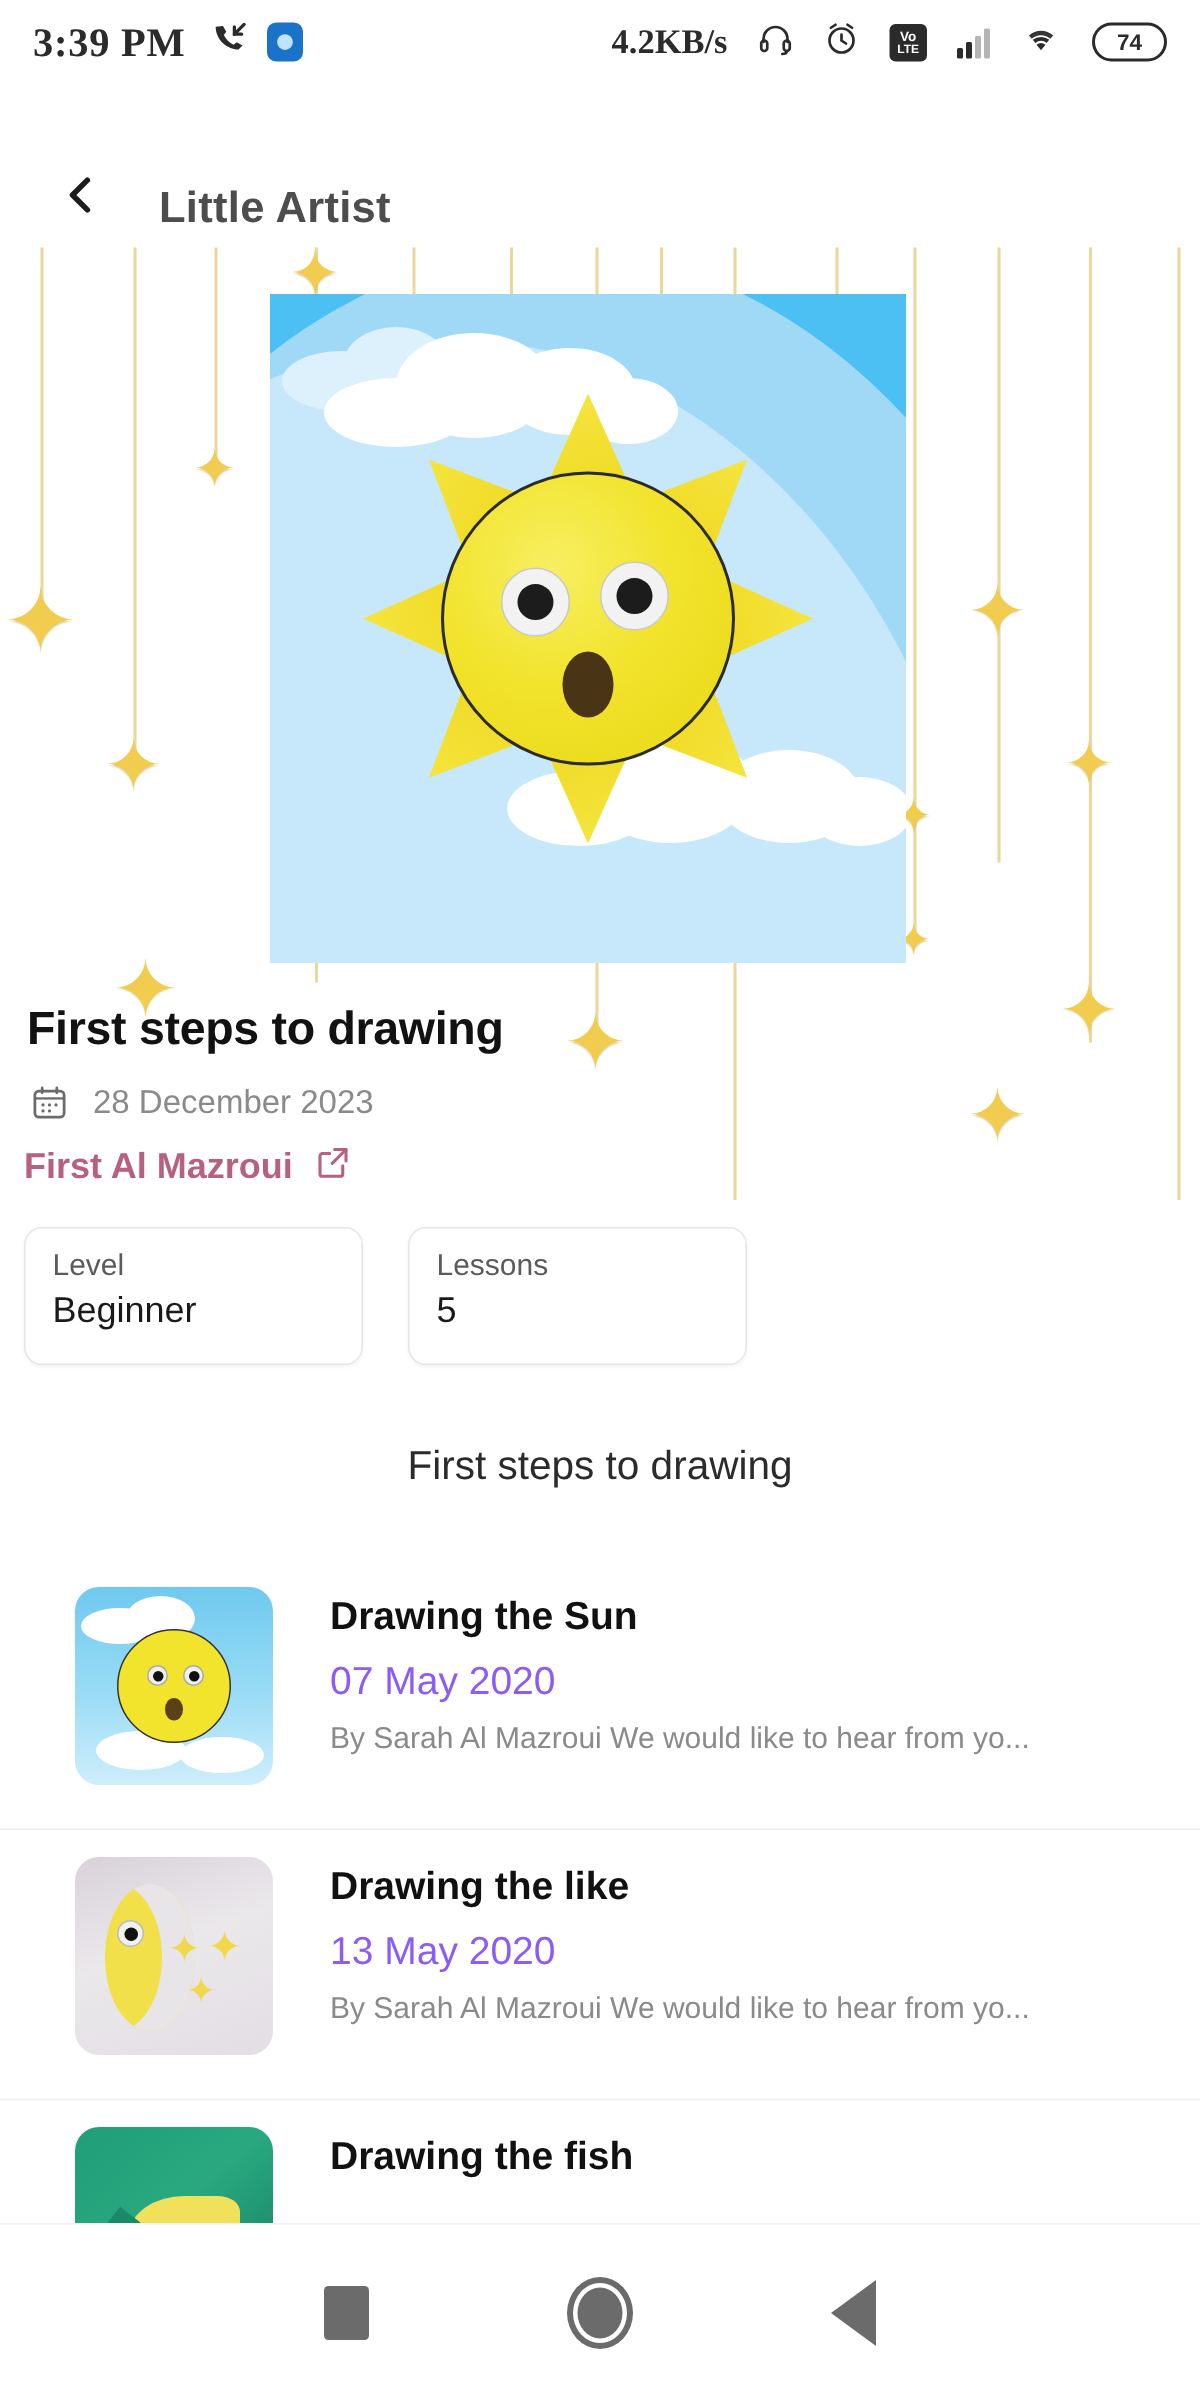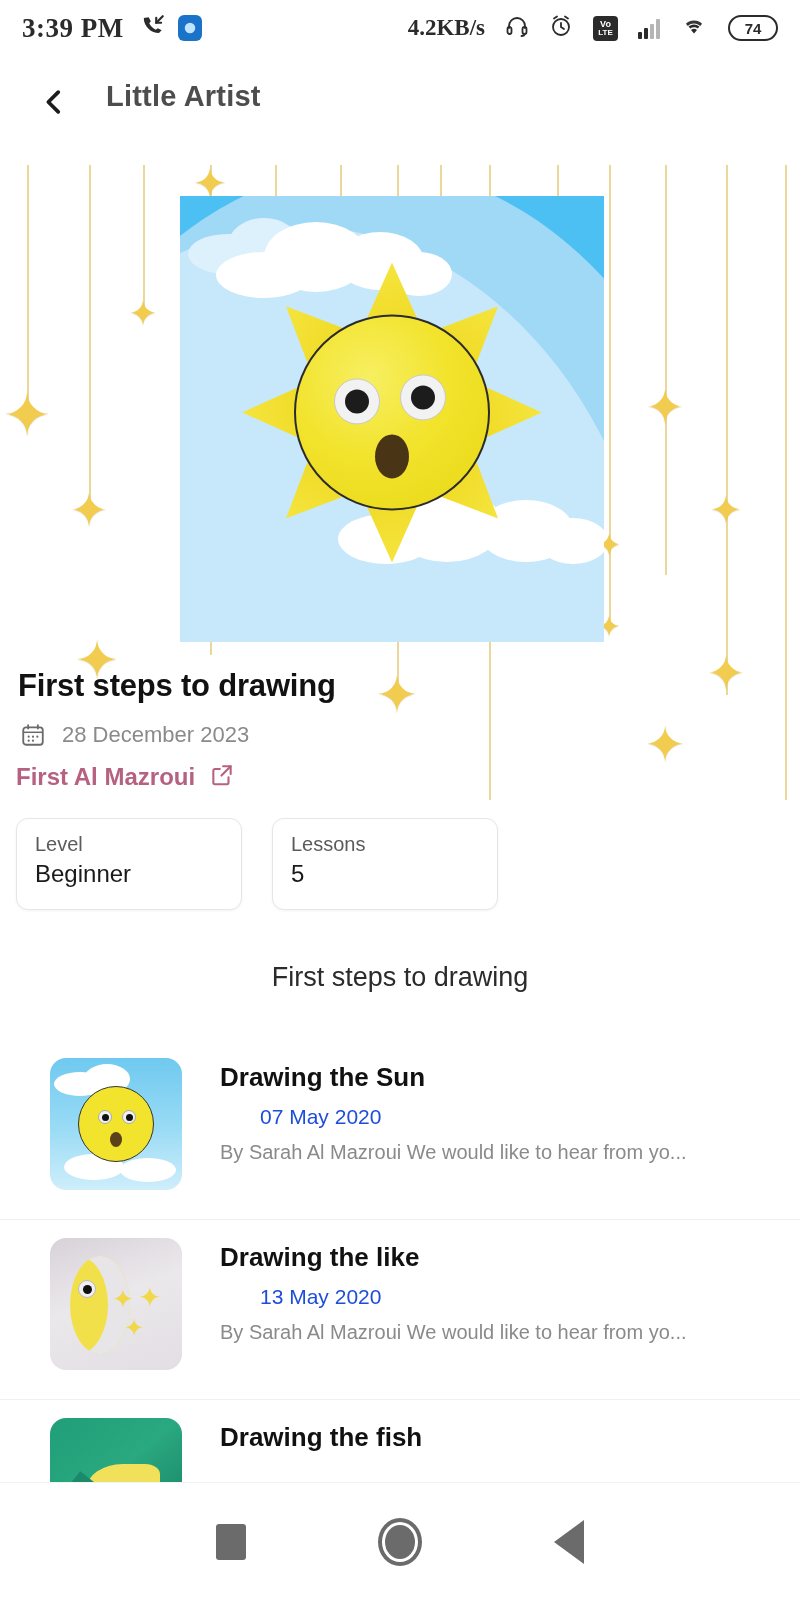--- a/index.html
+++ b/index.html
@@ -46,21 +46,21 @@
     font-size: 15px; font-weight: 700; color: #2b2b2b; padding: 0 8px;
   }
   .app-icon-blue {
     width: 24px; height: 26px; background: #1a73c9; border-radius: 6px;
     display: flex; align-items: center; justify-content: center;
   }
 
   
   .appbar {
     position: absolute; top: 80px; left: 0; width: 776px; height: 76px;
-    display: flex; align-items: flex-start; padding-left: 30px; z-index: 30;
+    display: flex; align-items: flex-end; padding-left: 30px; z-index: 30;
     background: #fff;
   }
   .back-btn { width: 48px; height: 48px; display:flex; align-items:center; justify-content:center; }
   .page-title {
     font-size: 29px; font-weight: 700; color: #4d4d4d; margin-left: 28px;
     letter-spacing: .2px;
   }
 
   
   .stars-layer {
@@ -159,21 +159,21 @@
   .lesson {
     display: flex; align-items: flex-start; padding: 16px 24px 16px 50px;
     border-bottom: 1px solid #f0f0f0; height: 180px;
   }
   .thumb {
     width: 132px; height: 132px; border-radius: 16px; flex: 0 0 132px;
     overflow: hidden; position: relative; margin-top: 2px;
   }
   .lesson-body { margin-left: 38px; padding-top: 6px; }
   .lesson-title { font-size: 26px; font-weight: 700; color: #111; }
-  .lesson-date { font-size: 21px; color: #1d4ed8; margin-top: 12px; margin-left: 40px; }
+  .lesson-date { font-size: 26px; color: #8b5cf6; margin-top: 12px; }
   .lesson-desc { font-size: 20px; color: #8a8a8a; margin-top: 12px; }
 
   
   .th-sun { background: linear-gradient(180deg,#6fc9ef 0%, #9bdcf5 55%, #cfeefb 100%); }
   .th-moon { background: linear-gradient(160deg,#d8d2d8 0%, #ebe8ec 45%, #e2dee3 100%); }
   .th-fish { background: linear-gradient(140deg,#1f9e78 0%, #2aa87f 45%, #157a61 100%); }
   .th-el { position:absolute; }
 
   
   .navbar {

